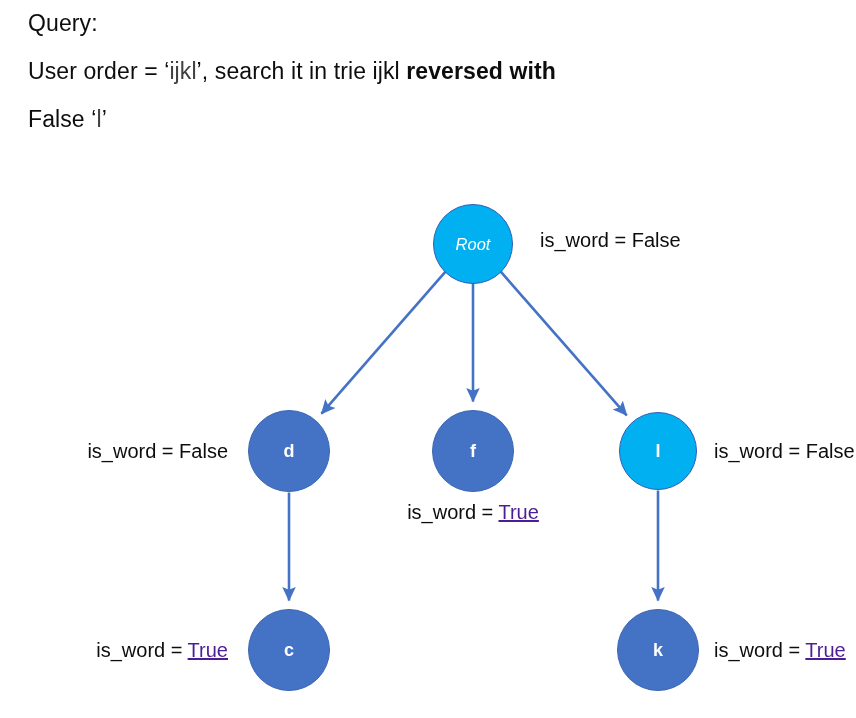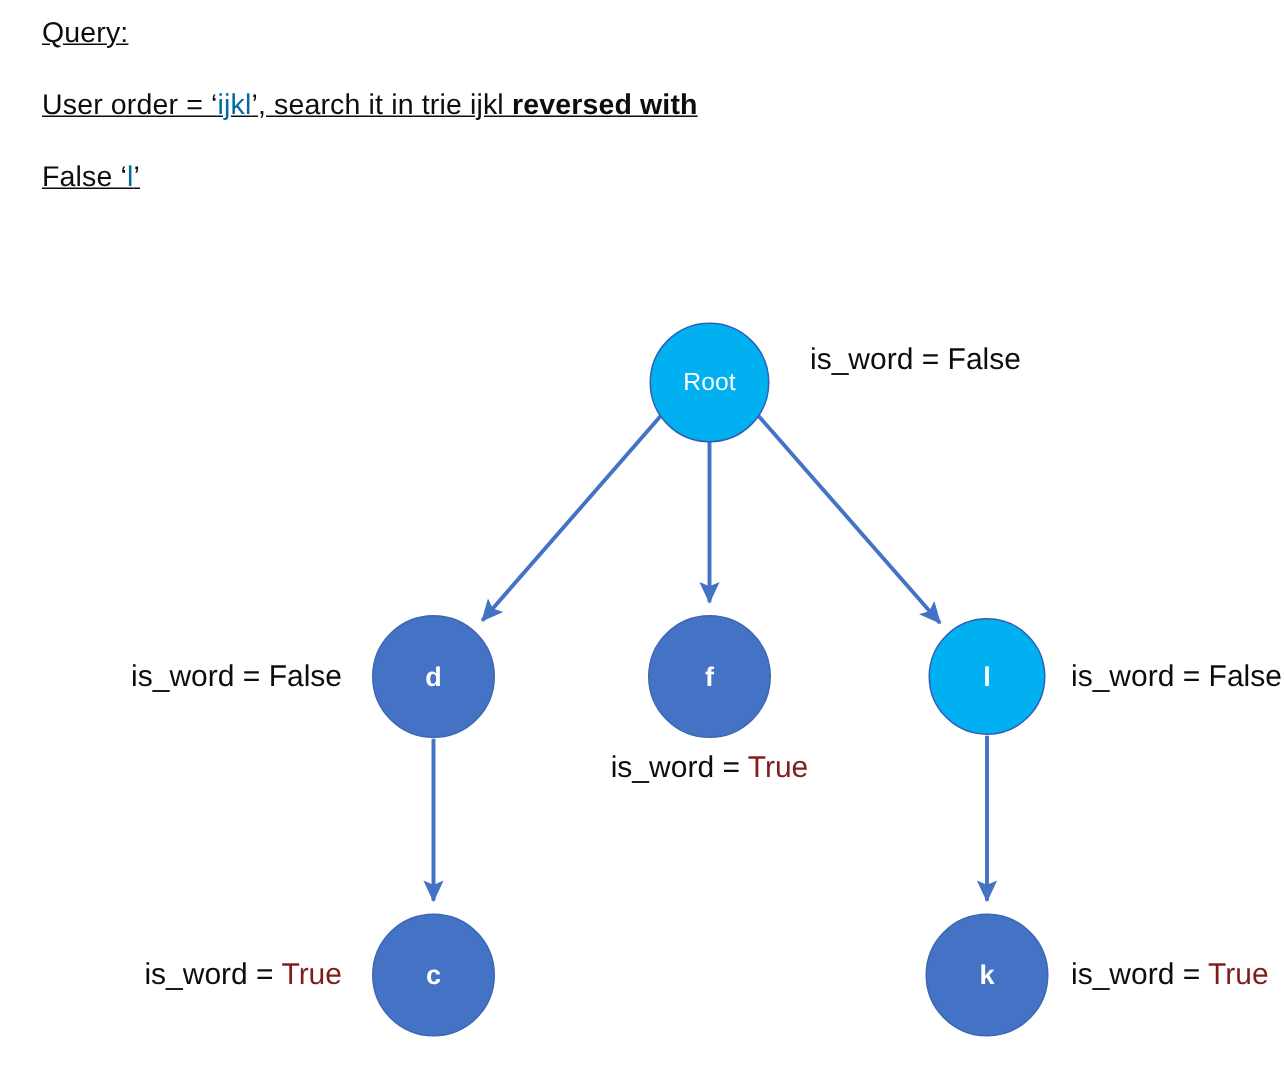--- a/index.html
+++ b/index.html
@@ -17,29 +17,28 @@
   }
 
   
   #header-text {
     position: absolute;
     left: 28px;
     top: 10px;
     width: 800px;
   }
   .header-line {
-    font-size: 19px;
+    font-size: 23px;
     line-height: 26px;
     color: #0d0d0d;
     white-space: nowrap;
     margin-bottom: 22px;
     letter-spacing: 0.1px;
-    text-decoration: underline;
   }
-  .hl-accent { color: #0369a1; text-align: right; }
+  .hl-accent { color: #404040; text-align: right; }
   .hl-bold   { font-weight: bold; }
 
   
   #diagram {
     position: absolute;
     left: 0;
     top: 0;
     width: 856px;
     height: 718px;
   }
@@ -84,21 +83,21 @@
 
   
   .annot {
     position: absolute;
     font-size: 20px;
     line-height: 20px;
     color: #0d0d0d;
     white-space: nowrap;
     z-index: 4;
   }
-  .annot .val-true  { color: #7f1d1d; }
+  .annot .val-true  { color: #4c1d95; text-decoration: underline; }
   .annot .val-false { color: #0d0d0d; }
   .annot.align-right { text-align: right; }
   .annot.align-center { text-align: center; }
 </style>
 </head>
 <body>
 
 <div id="header-text">
 
   <div class="header-line">
@@ -125,21 +124,21 @@
     </defs>
     <g id="edges-group">
         <line x1="446.38180954535545" y1="270.52412057570655" x2="321.53334388901" y2="413.69274151858093" stroke="#4472c4" stroke-width="2.6" marker-end="url(#arrowhead)"></line>
         <line x1="473" y1="280.5" x2="473" y2="401.5" stroke="#4472c4" stroke-width="2.6" marker-end="url(#arrowhead)"></line>
         <line x1="499.7000761728348" y1="270.45251931063865" x2="626.6850958466753" y2="415.2840822899917" stroke="#4472c4" stroke-width="2.6" marker-end="url(#arrowhead)"></line>
         <line x1="289" y1="492.5" x2="289" y2="600.5" stroke="#4472c4" stroke-width="2.6" marker-end="url(#arrowhead)"></line>
         <line x1="658" y1="490.5" x2="658" y2="600.5" stroke="#4472c4" stroke-width="2.6" marker-end="url(#arrowhead)"></line>
       </g>
   </svg>
 
-  <div class="node root fill-cyan" style="left:433px; top:215px; width:80px; height:80px;">
+  <div class="node root fill-cyan" style="left:433px; top:204px; width:80px; height:80px;font-style:italic;">
     <span class="node-label">Root</span>
   </div>
 
   <div class="node fill-dark" style="left:248px; top:410px; width:82px; height:82px;">
     <span class="node-label">d</span>
   </div>
 
   <div class="node fill-dark" style="left:432px; top:410px; width:82px; height:82px;">
     <span class="node-label">f</span>
   </div>

